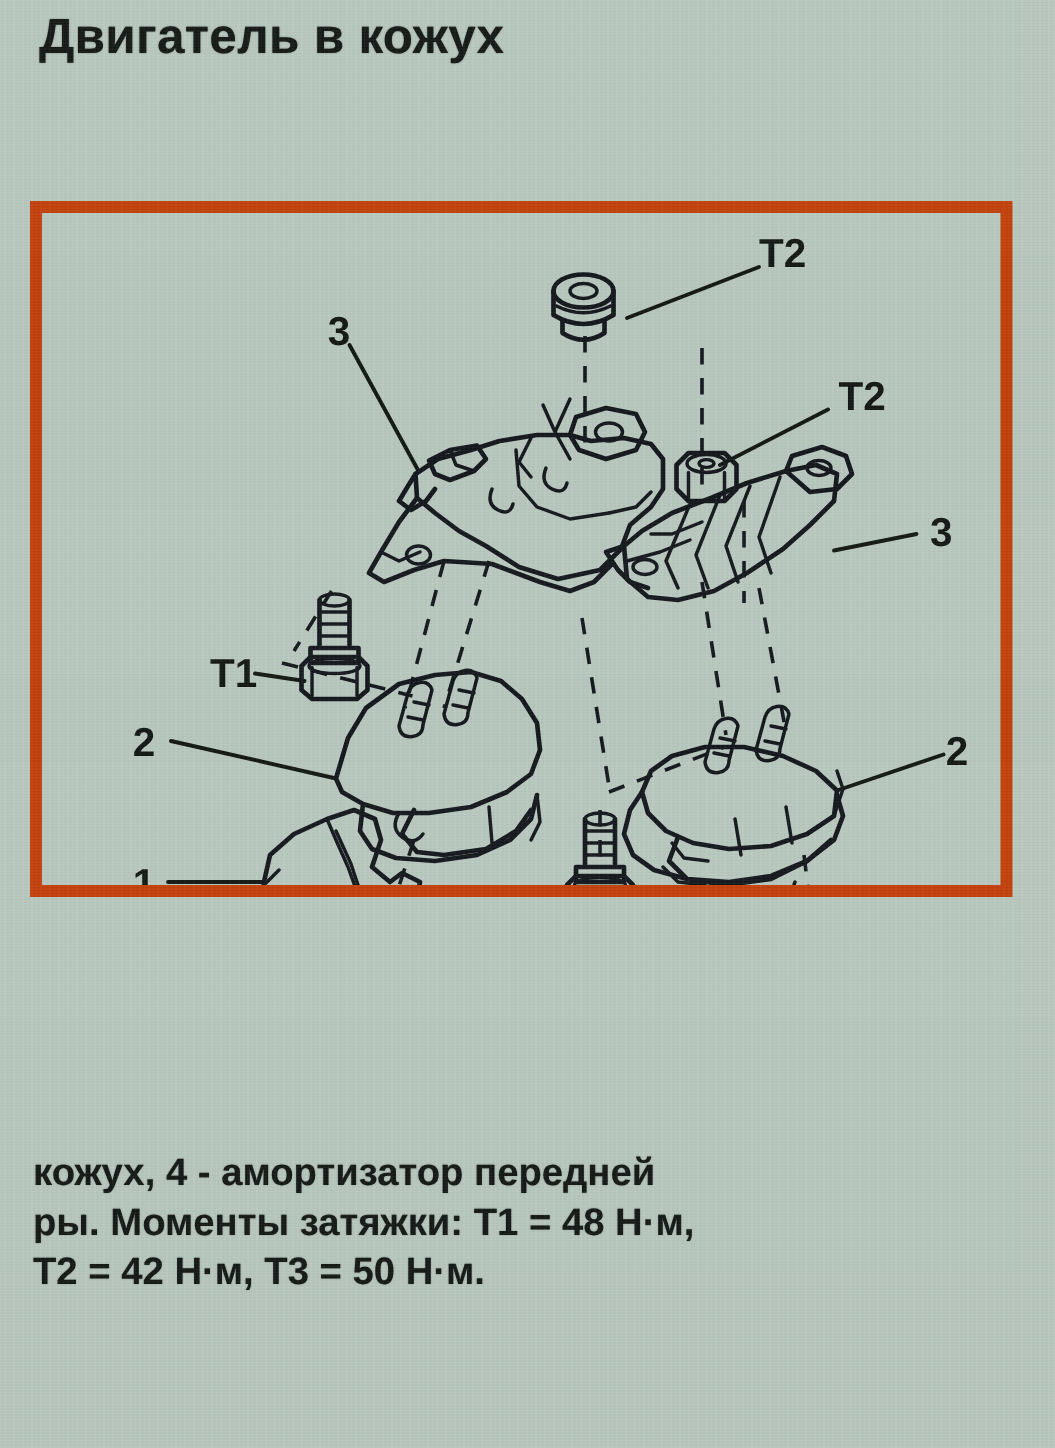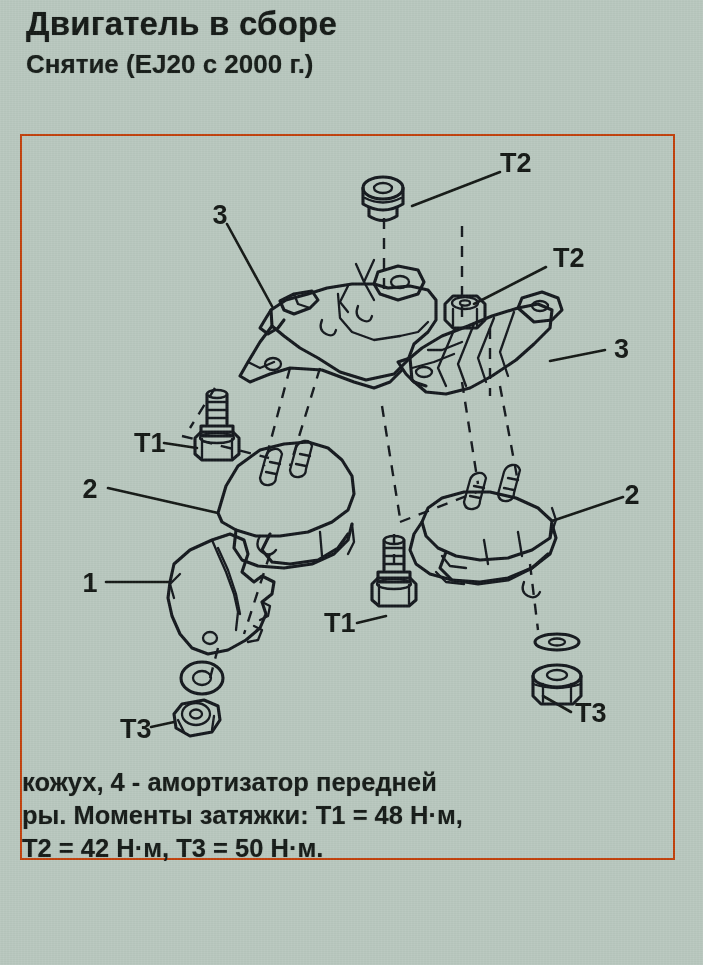--- a/index.html
+++ b/index.html
@@ -52,22 +52,22 @@
     line-height: 34px;
     margin-top: 3px;
     color: #171d19;
     text-shadow: 0 0 1px rgba(20,26,22,.45);
   }
   .figure-frame {
     position: absolute;
     left: 20px;
     top: 134px;
     width: 655px;
-    height: 726px;
-    border: 2px solid #c2410c;
+    height: 464px;
+    border: 8px solid #c2410c;
     box-sizing: border-box;
     overflow: hidden;
   }
   .figure-frame svg {
     display: block;
   }
   .caption {
     position: absolute;
     left: 22px;
     top: 766px;
@@ -93,22 +93,21 @@
   .part { stroke: #15191e; stroke-width: 3.1; fill: none; stroke-linejoin: round; stroke-linecap: round; }
   .part-thin { stroke: #15191e; stroke-width: 2.3; fill: none; stroke-linejoin: round; stroke-linecap: round; }
   .dash { stroke: #15191e; stroke-width: 2.4; fill: none; stroke-dasharray: 11 9; stroke-linecap: butt; }
 </style>
 </head>
 <body>
 
 <div class="page">
 
   <div class="header">
-    <div class="title">Двигатель в сборе</div>
-    <div class="subtitle">Снятие (EJ20 с 2000 г.)</div>
+    <div class="title">Двигатель в кожух</div>
   </div>
 
   <div class="figure-frame">
     <svg width="651" height="618" viewBox="0 0 651 618" xmlns="http://www.w3.org/2000/svg">
 
       <g>
         <line class="ln" x1="478" y1="36" x2="390" y2="70"></line>
         <line class="ln" x1="205" y1="88" x2="251" y2="172"></line>
         <line class="ln" x1="524" y1="131" x2="452" y2="168"></line>
         <line class="ln" x1="583" y1="214" x2="528" y2="225"></line>

